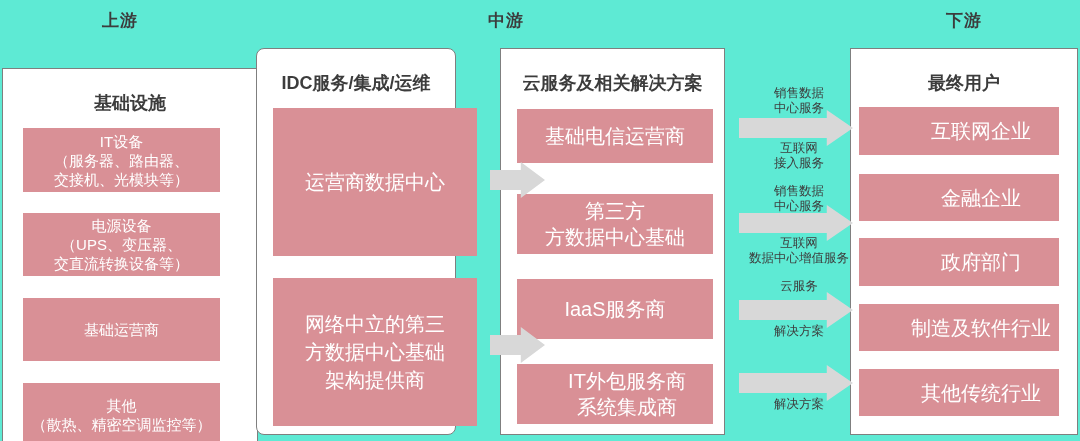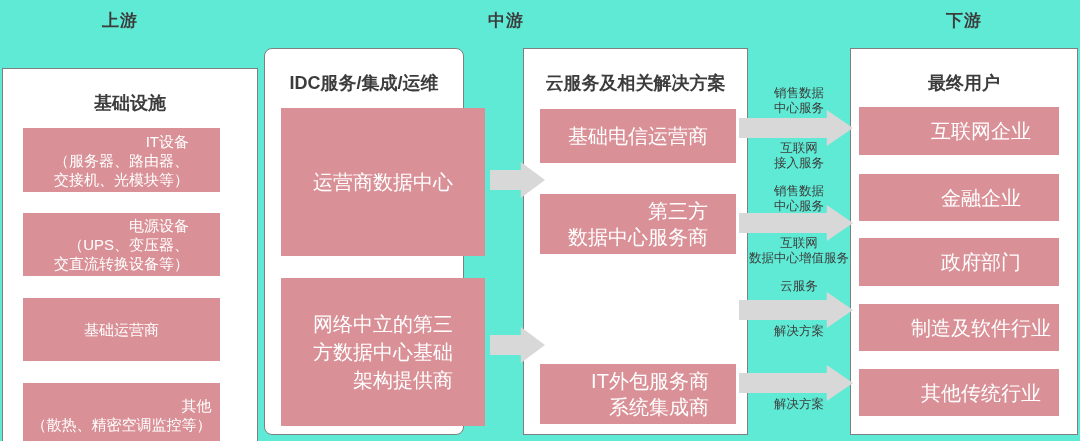--- a/index.html
+++ b/index.html
@@ -39,21 +39,21 @@
     color: #3c3c3c;
   }
   .pbox {
     position: absolute;
     box-sizing: border-box;
     background: #d99096;
     color: #ffffff;
     display: flex;
     align-items: center;
     justify-content: center;
-    text-align: right;
+    text-align: center;
     white-space: pre-line;
     z-index: 2;
   }
   .col1 .pbox { left: 20px; width: 197px; font-size: 15px; line-height: 19px; }
   .col2 .pbox { left: 16px; width: 204px; font-size: 20px; line-height: 28px; }
   .col3 .pbox { left: 16px; width: 196px; font-size: 20px; line-height: 26px; }
   .col4 .pbox { left: 8px;  width: 200px; font-size: 20px; line-height: 24px; padding-left: 44px; }
   .arrow {
     position: absolute;
     height: 36px;
@@ -94,33 +94,34 @@
 （服务器、路由器、
 交接机、光模块等）</div>
     <div class="pbox" style="top:144px; height:63px;">电源设备
 （UPS、变压器、
 交直流转换设备等）</div>
     <div class="pbox" style="top:229px; height:63px;">基础运营商</div>
     <div class="pbox" style="top:314px; height:63px;">其他
 （散热、精密空调监控等）</div>
   </section>
 
-  <section class="col col2" style="left:264px; width:200px;border-radius:8px;">
+  <section class="col col2" style="left:256px; width:200px;border-radius:8px;">
     <h2 class="col-title">IDC服务/集成/运维</h2>
     <div class="pbox" style="top:59px; height:148px;">运营商数据中心</div>
     <div class="pbox" style="top:229px; height:148px;">网络中立的第三
 方数据中心基础
 架构提供商</div>
   </section>
 
-  <section class="col col3" style="left:523px; width:225px;">
+  <section class="col col3" style="left:500px; width:225px;">
     <h2 class="col-title">云服务及相关解决方案</h2>
     <div class="pbox" style="top:60px; height:54px;">基础电信运营商</div>
     <div class="pbox" style="top:145px; height:60px;">第三方
-数据中心服务商</div>
+方数据中心基础</div>
+    <div class="pbox" style="top:230px; height:60px;">IaaS服务商</div>
     <div class="pbox" style="top:315px; height:60px;padding-left:24px;">IT外包服务商
 系统集成商</div>
   </section>
 
   <section class="col col4" style="left:850px; width:228px;">
     <h2 class="col-title">最终用户</h2>
     <div class="pbox" style="top:58px; height:48px;">互联网企业</div>
     <div class="pbox" style="top:125px; height:47px;">金融企业</div>
     <div class="pbox" style="top:189px; height:48px;">政府部门</div>
     <div class="pbox" style="top:255px; height:47px;">制造及软件行业</div>

